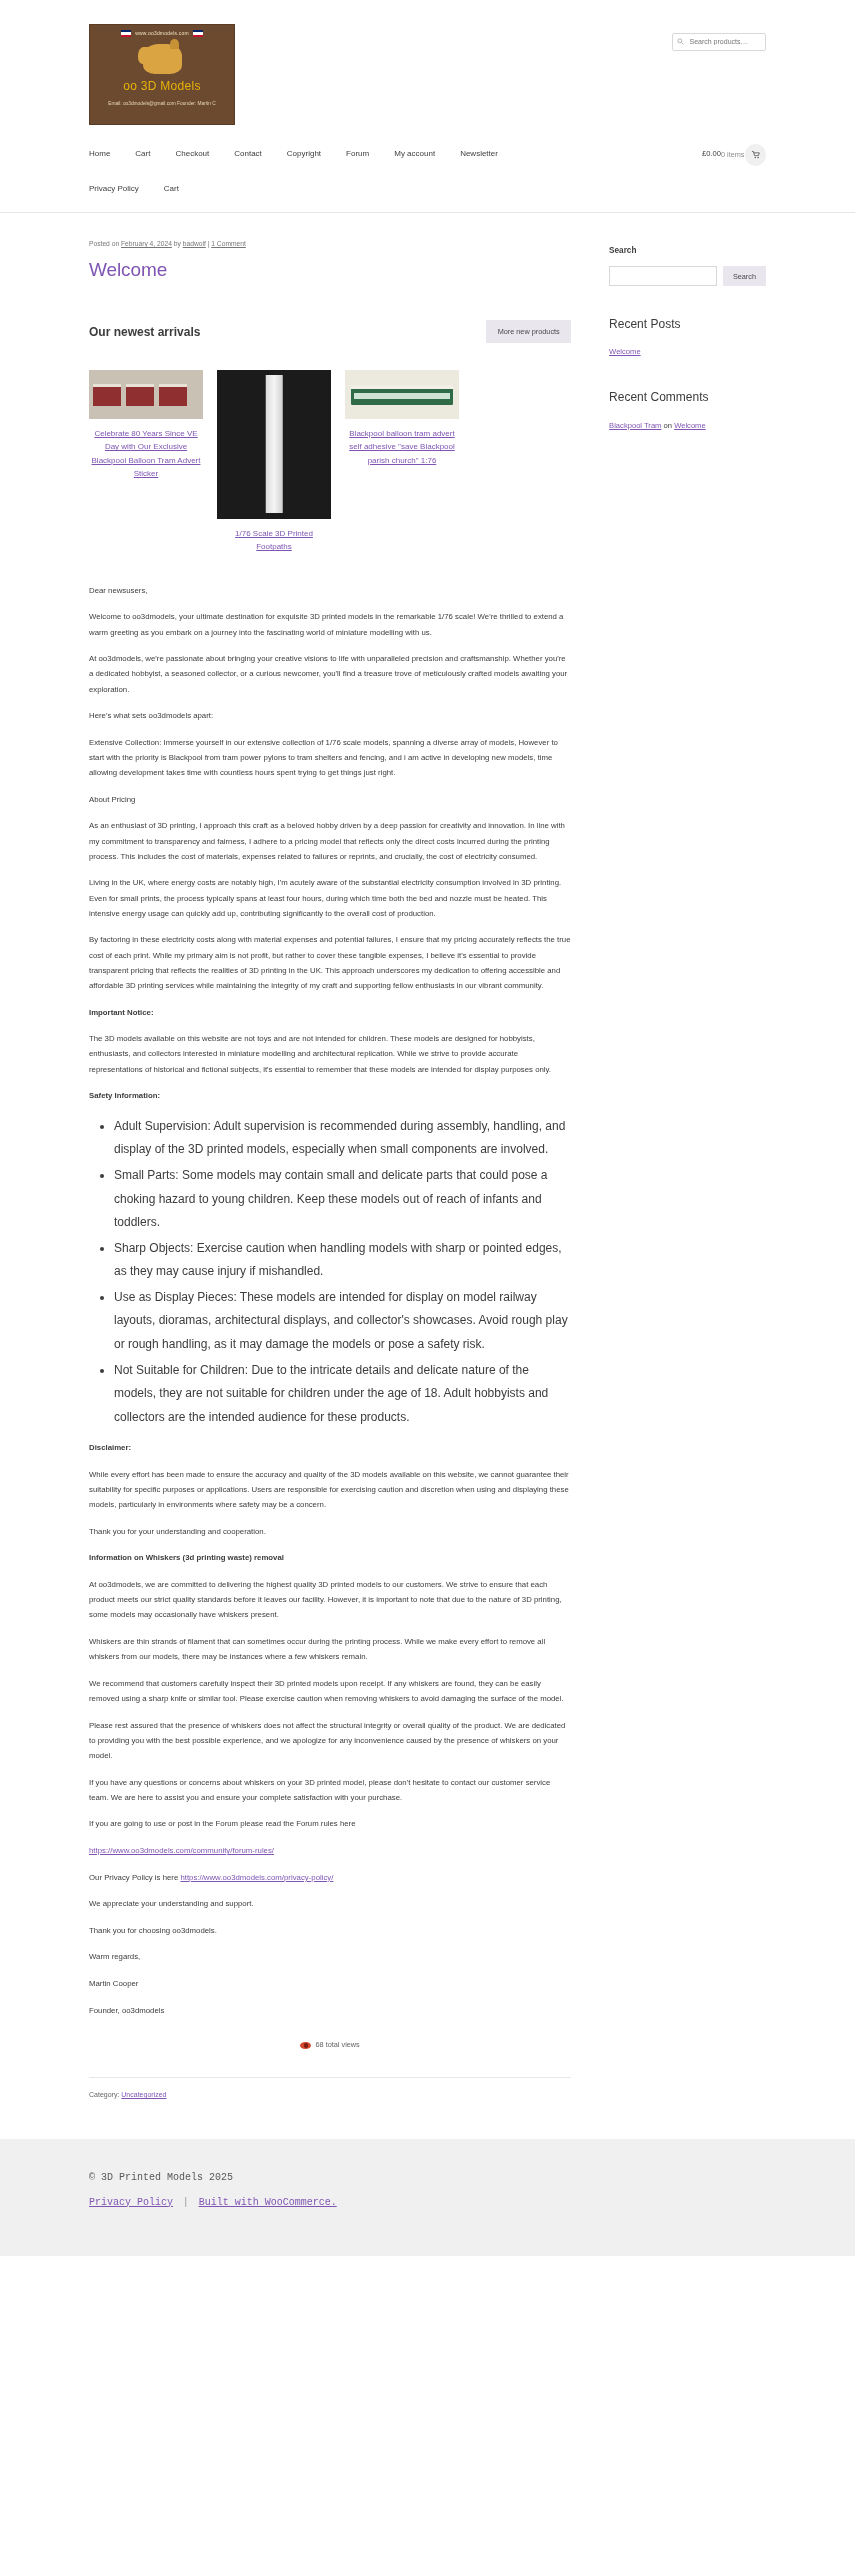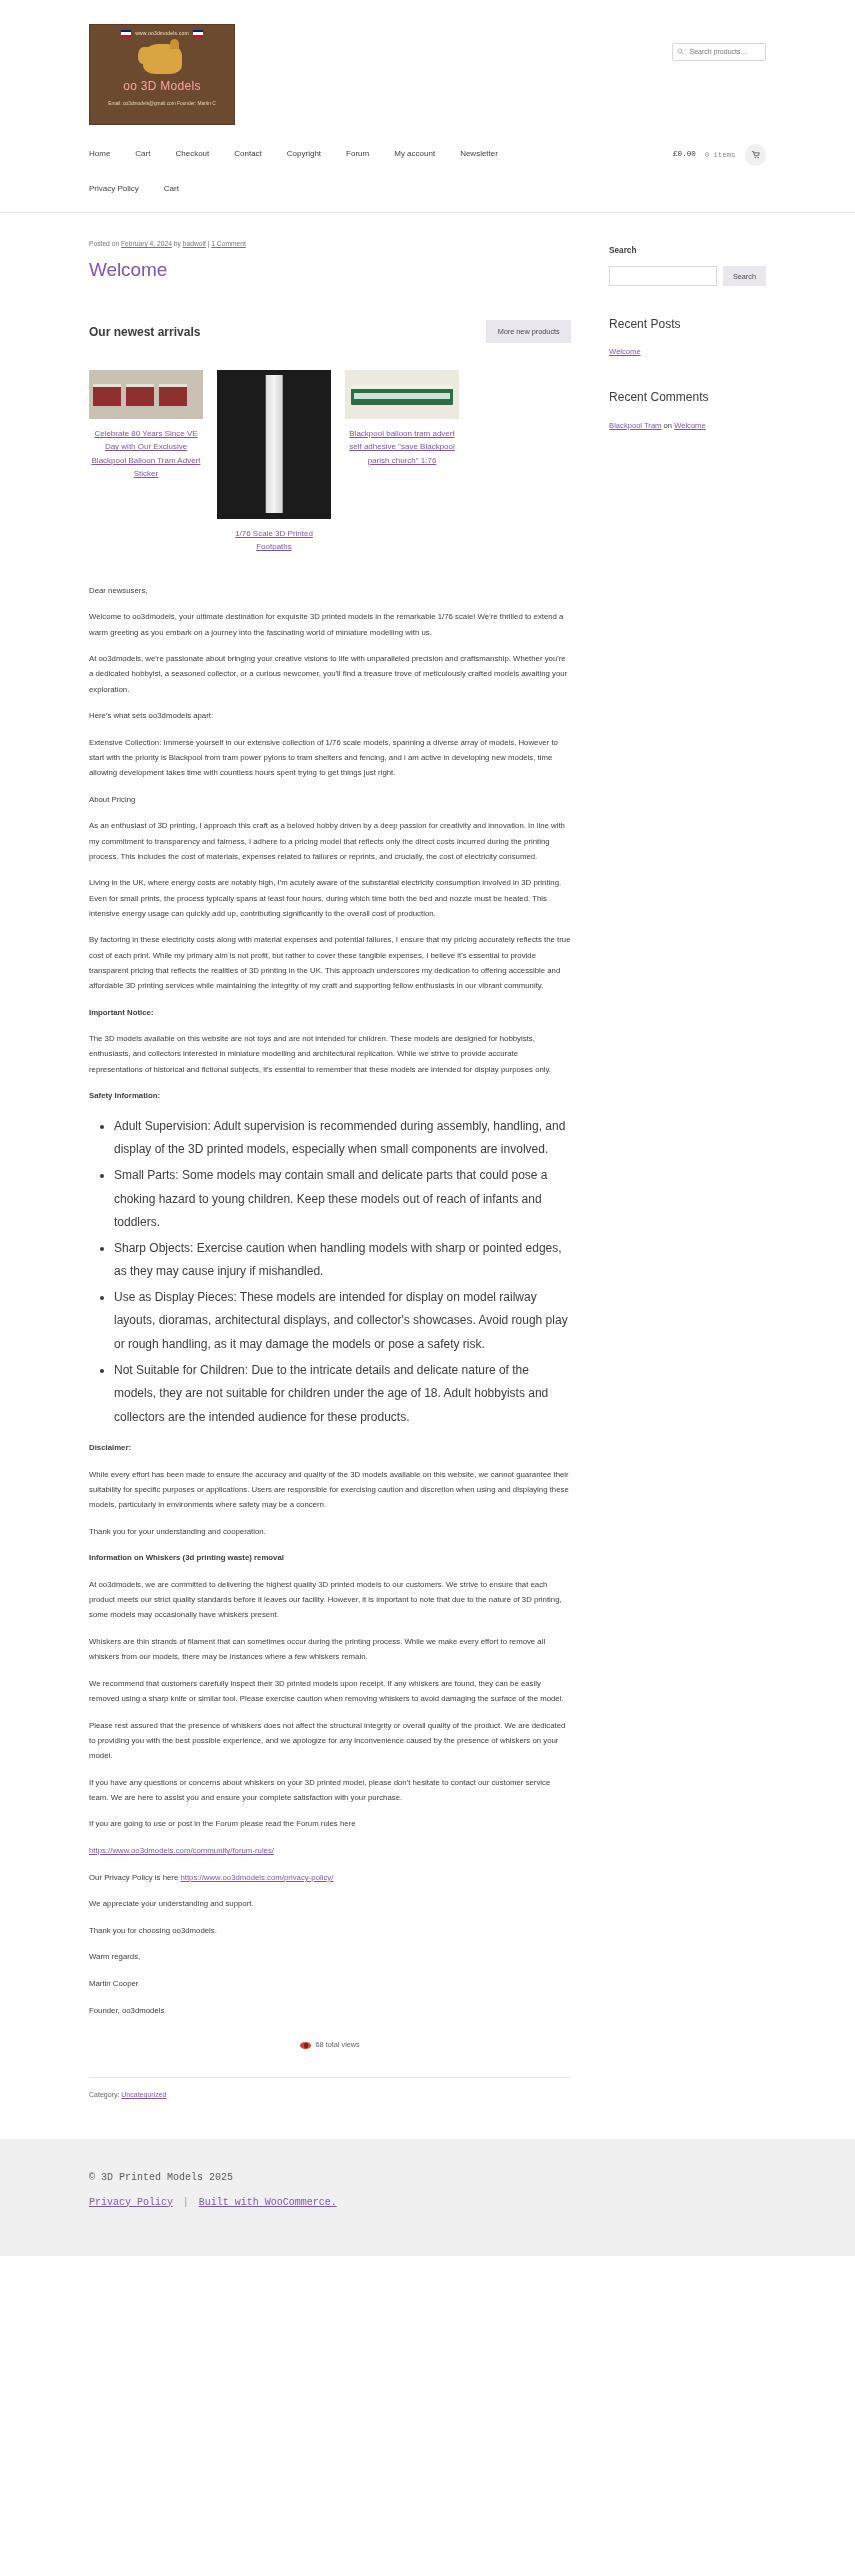--- a/index.html
+++ b/index.html
@@ -48,26 +48,26 @@
     position: relative;
   }
   .logo-dog:before {
     content:""; position:absolute; left:-5px; top:3.8px; width:11.4px; height:16.5px;
     background:#d9a441; border-radius:50% 10% 40% 40%;
   }
   .logo-dog:after {
     content:""; position:absolute; right:2.5px; top:-5px; width:9px; height:10px;
     background:#c79235; border-radius:50% 50% 0 0;
   }
-  .logo-title { font-size: 12px; color:#fca5a5; margin-top:1.3px; letter-spacing:0.3px; }
+  .logo-title { font-size: 12px; color:#eab308; margin-top:1.3px; letter-spacing:0.3px; }
   .logo-contact { font-size:4.8px; color:#e8d9b8; margin-top:5px; line-height:1.4; }
 
   .search-products {
     width: 139px;
-    margin-top: 19px;
+    margin-top: 9px;
     padding-left: 45px;
   }
   .search-products .sp-wrap {
     position: relative;
   }
   .search-products input {
     width: 100%;
     padding: 4.4px 6.3px 4.4px 16.5px;
     font-size: 7px;
     border: 0.6px solid #d8d8d8;
@@ -93,23 +93,21 @@
     font-size: 8px;
     color: #404040;
     margin-right: 25px;
     padding-bottom: 2.5px;
     text-decoration: none;
   }
   .nav-right {
     margin-left: auto;
     display: flex;
     align-items: center;
-    gap: 9px;
     font-size: 7.6px;
-    font-family: Liberation Mono, monospace;
   }
   .cart-amount { color:#3c3c3c; }
   .cart-count { color: #8f8f8f; font-size: 7.3px; }
   .cart-btn {
     width: 21.5px; height: 21.5px; border-radius: 50%;
     background:#f0f0f0; display:flex; align-items:center; justify-content:center;
   }
   .nav-row-2 { margin-top: 16.5px; padding-bottom: 14px; }
 
   

